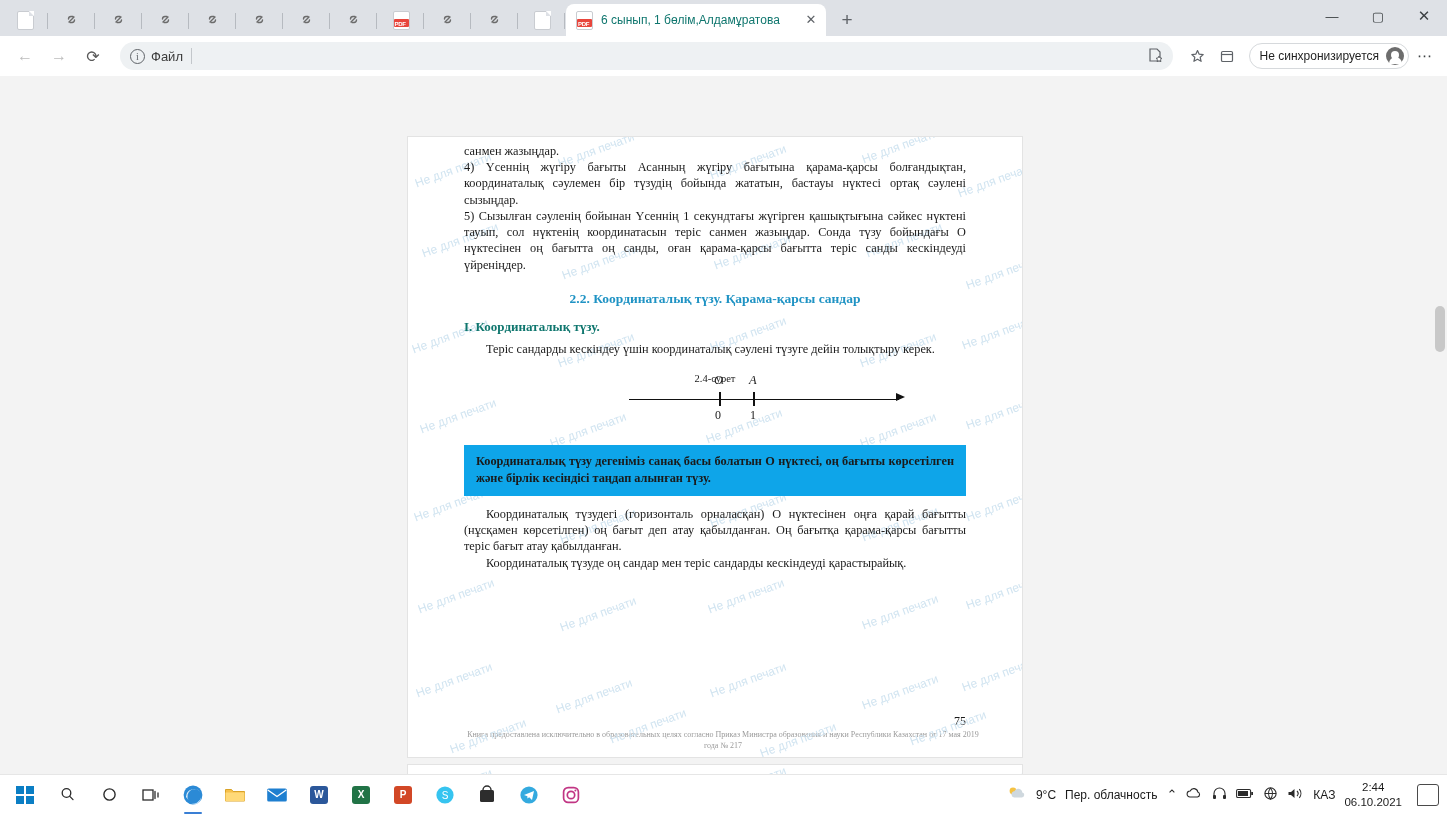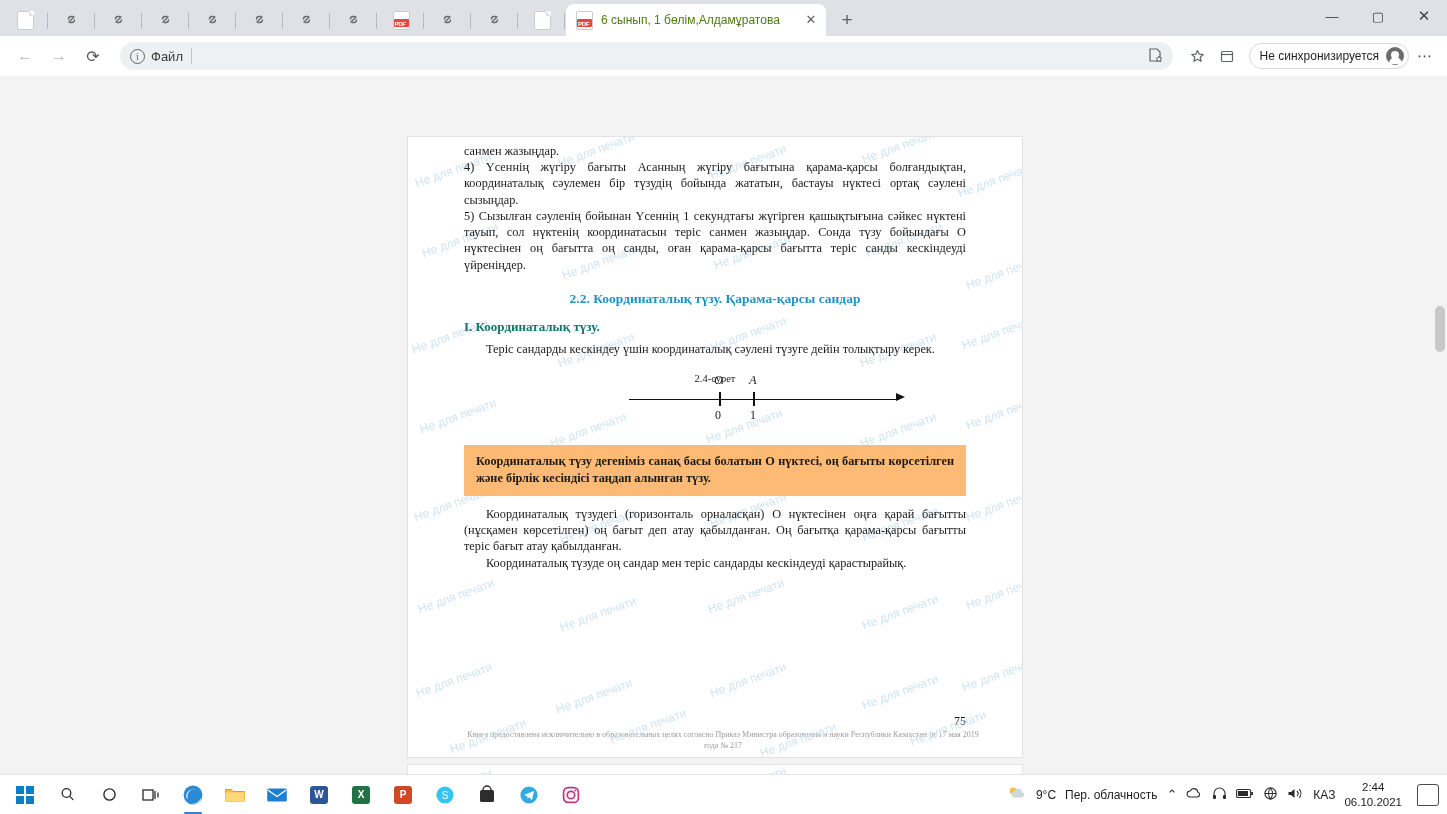--- a/index.html
+++ b/index.html
@@ -26,21 +26,21 @@
     padding: 0 6px;
   }
   .tab.inactive { width: 46px; }
   .tab.inactive:after {
     content:""; position:absolute; right:0; top:9px; height:16px; width:1px; background:#b6bac0;
   }
   .tab.active {
     background:#ffffff; width: 260px; justify-content:flex-start; padding-left:10px;
     box-shadow: 0 0 0 0 #fff;
   }
-  .tab-title { font-size: 12px; color:#4d7c0f; white-space:nowrap; overflow:hidden; text-overflow:ellipsis; margin-left:8px; max-width:190px; }
+  .tab-title { font-size: 12px; color:#0f766e; white-space:nowrap; overflow:hidden; text-overflow:ellipsis; margin-left:8px; max-width:190px; }
   .tab-close { position:absolute; right:8px; width:14px; height:14px; color:#5f6368; font-size:13px; line-height:13px; text-align:center; }
   .pdf-ico {
     width: 17px; height: 19px; background:#ffffff; border:1px solid #c9ccd1; border-radius:2px;
     position:relative; display:inline-block;
   }
   .pdf-ico:before {
     content:""; position:absolute; left:0; bottom:2px; width:15px; height:8px; background:#e8453c; border-radius:1px;
   }
   .pdf-ico .lbl { position:absolute; left:1px; bottom:2px; font-size:6px; color:#fff; font-weight:bold; letter-spacing:-0.3px;}
   .doc-ico {
@@ -101,21 +101,21 @@
   .subtitle { color:#0f766e; font-weight:bold; font-size:13px; margin: 0 0 6px 0; }
   .axisfig { margin: 14px 0 2px 0; position:relative; height:60px; }
   .axisline { position:absolute; left:165px; top:26px; width:270px; height:1.5px; background:#111; }
   .arrow { position:absolute; left:432px; top:20px; width:0; height:0; border-left:9px solid #111; border-top:4.5px solid transparent; border-bottom:4.5px solid transparent; }
   .tick { position:absolute; top:19px; width:1.5px; height:14px; background:#111; }
   .lbl-top { position:absolute; top:0px; font-style:italic; font-size:12.5px; font-family:"Liberation Serif", serif;}
   .lbl-bot { position:absolute; top:35px; font-size:12px; font-family:"Liberation Serif", serif;}
   .figcap { text-align:center; font-size:10.5px; margin-top:16px; }
 
   .callout {
-    background:#fdba74; padding:8px 12px; margin: 12px 0 10px 0;
+    background:#0ea5e9; padding:8px 12px; margin: 12px 0 10px 0;
     font-size:12.3px; line-height:1.42; font-weight:bold; text-align:justify;
   }
   .pagenum { position:absolute; right:56px; bottom:28px; font-size:12px; }
   .footnote { position:absolute; left:56px; right:40px; bottom:6px; font-size:8px; color:#9a9a9a; line-height:1.3; text-align:center; }
   .okulyk { text-align:center; color:#7ab8d4; font-size:14px; padding-top:14px; }
 
   .scrollbar { position:absolute; right:0; top:0; width:14px; height:100%; background:#f3f3f3; }
   .scrollthumb { position:absolute; right:2px; top:230px; width:10px; height:46px; background:#c8c8c8; border-radius:5px; }
 
   

